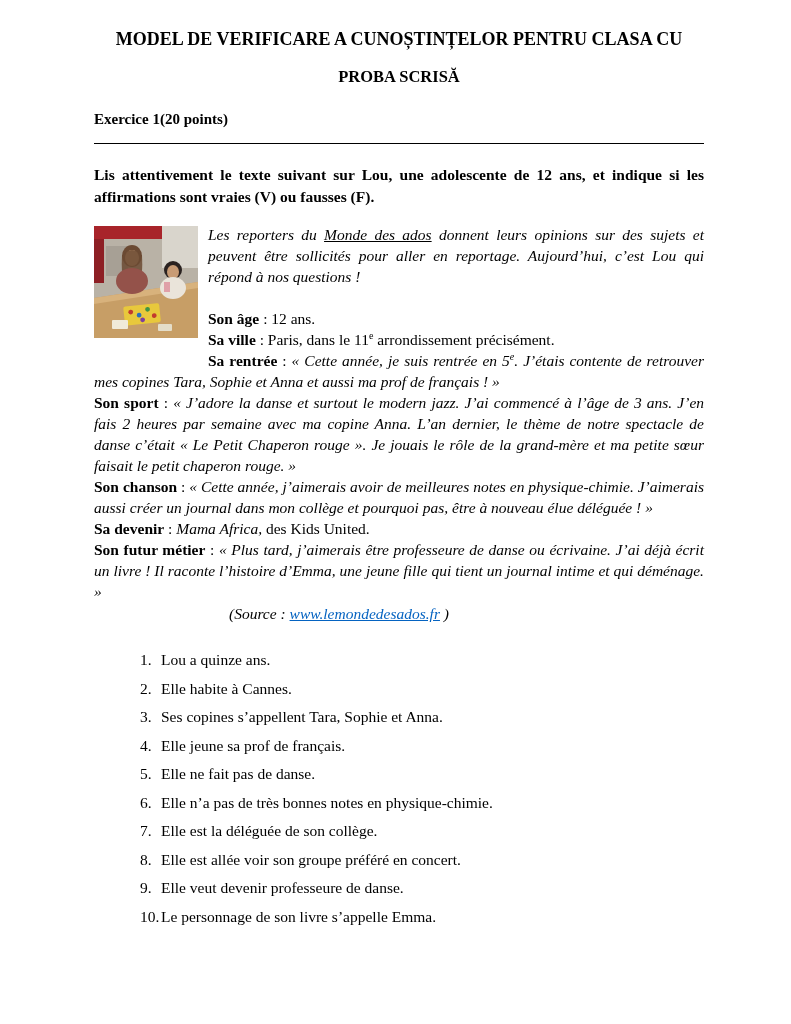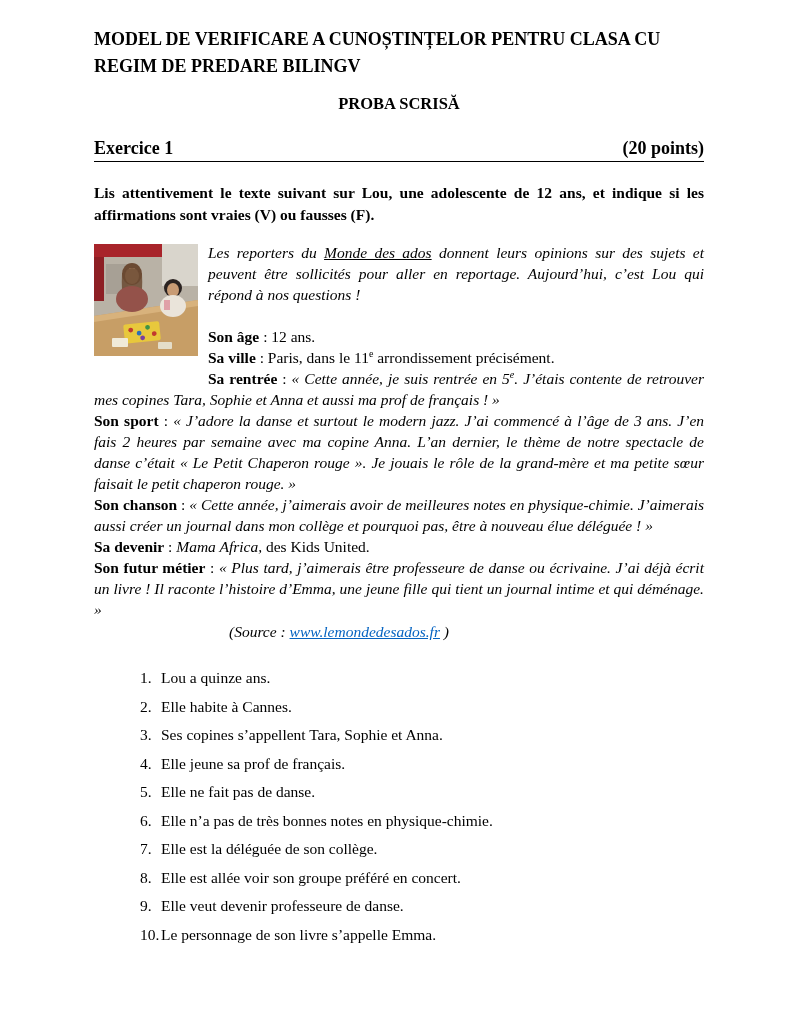--- a/index.html
+++ b/index.html
@@ -7,30 +7,30 @@
   .page {
     position:relative;
     width:791px; height:1024px;
     background:#ffffff;
     color:#000000;
     font-family:"Liberation Serif", serif;
     padding:26px 87px 20px 94px;
     overflow:hidden;
   }
   .doc-title {
-    font-size:18px; font-weight:bold; text-align:left; line-height:27px;
+    font-size:18px; font-weight:bold; text-align:center; line-height:27px;
   }
   .doc-subtitle {
     font-size:16.5px; font-weight:bold; text-align:center; margin-top:14px;
   }
   .ex-row {
-    display:flex; justify-content:space-between; align-items:flex-end;
-    font-size:18px; font-weight:bold;
+    display:flex; align-items:flex-end;
+    font-size:15px; font-weight:bold;
     border-bottom:1.5px solid #000;
-    padding-bottom:2px; margin-top:24px;
+    padding-bottom:15px; margin-top:24px;
   }
   .instruction {
     margin-top:20px; font-size:15.5px; font-weight:bold;
     text-align:justify; line-height:22px;
   }
   .article { margin-top:16px; font-size:15.5px; line-height:21px; }
   .article p { text-align:justify; }
   .photo {
     float:left; width:104px; height:112px;
     margin:2px 10px 33px 0;
@@ -51,21 +51,20 @@
   .qnum { min-width:21px; flex:0 0 auto; }
   .qtext { flex:1 1 auto; }
 </style>
 </head>
 <body>
 
 <div class="page">
 
   <h1 class="doc-title">
     <span>MODEL DE VERIFICARE A CUNOȘTINȚELOR PENTRU CLASA CU</span><br>
-    <span>REGIM DE PREDARE BILINGV</span>
   </h1>
 
   <div class="doc-subtitle">PROBA SCRISĂ</div>
 
   <div class="ex-row">
     <span>Exercice 1</span>
     <span>(20 points)</span>
   </div>
 
   <p class="instruction">Lis attentivement le texte suivant sur Lou, une adolescente de 12 ans, et indique si les affirmations sont vraies (V) ou fausses (F).</p>

